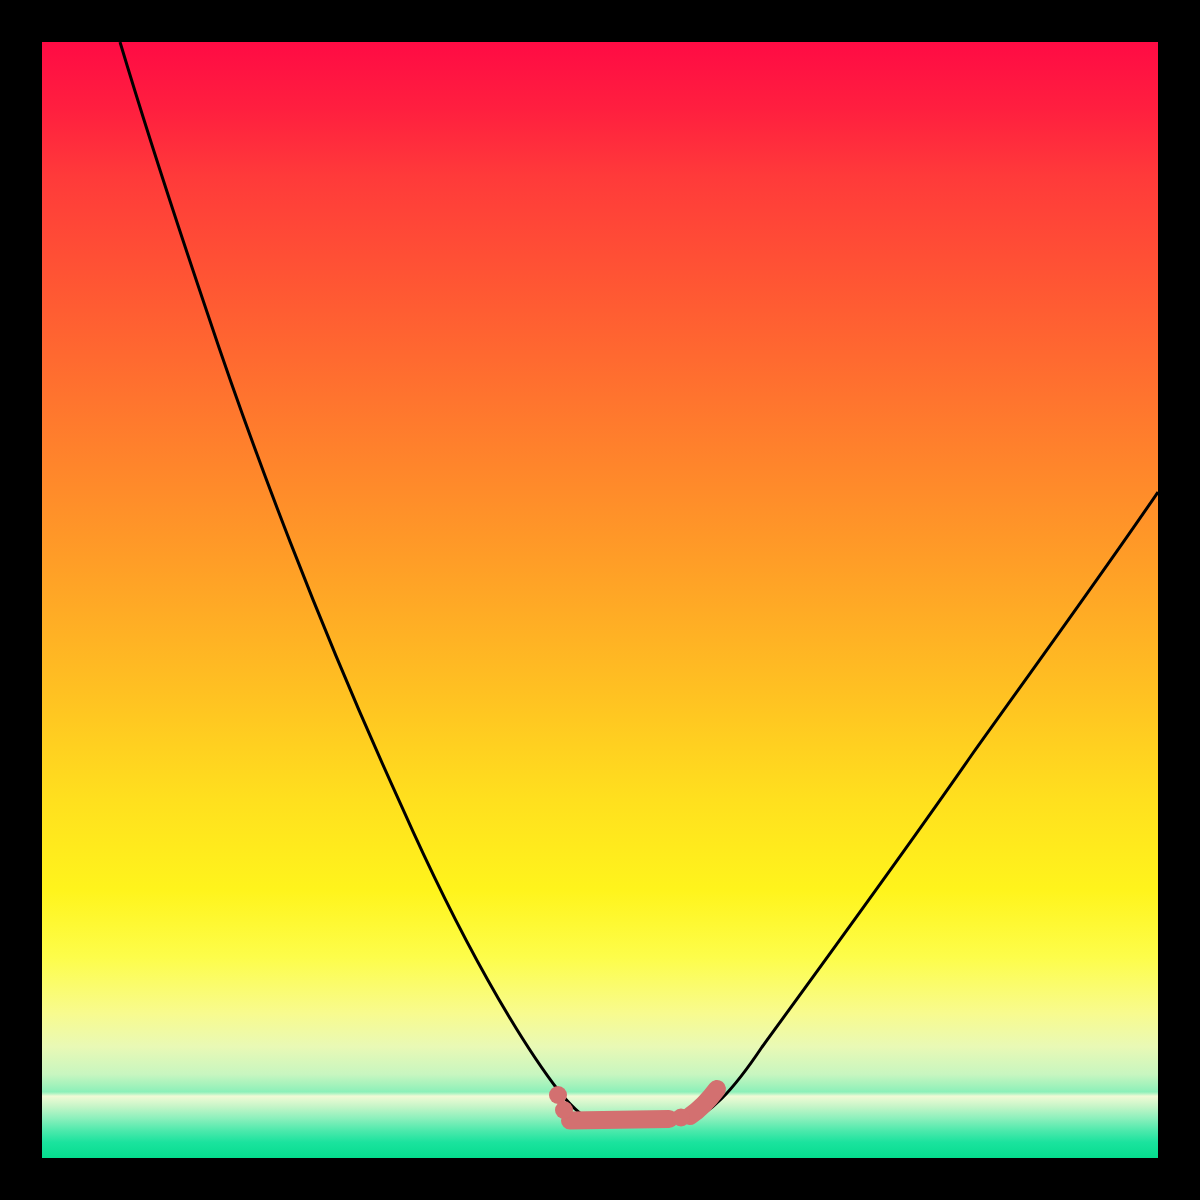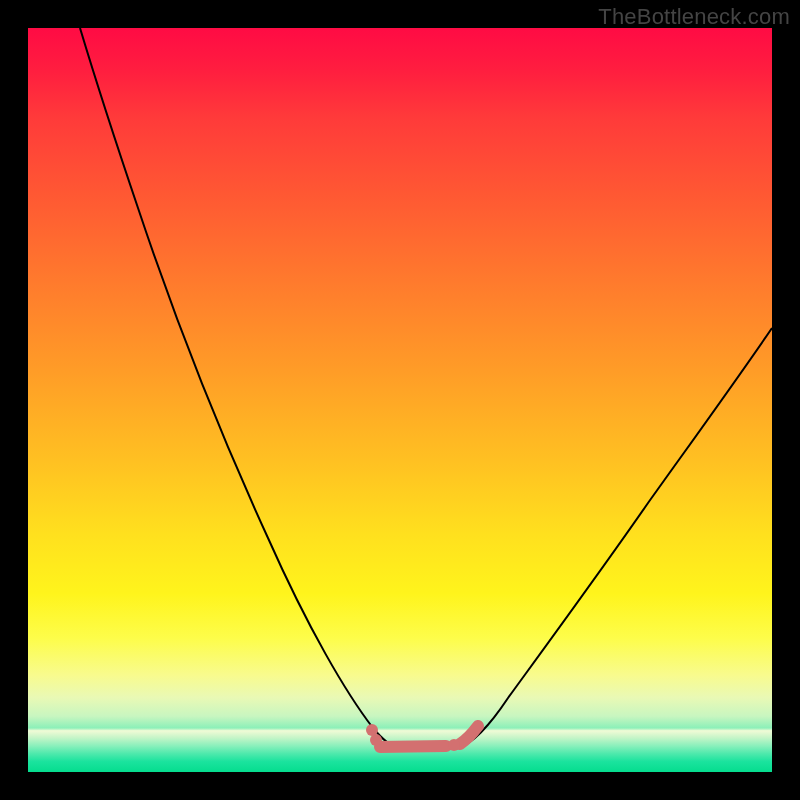--- a/index.html
+++ b/index.html
@@ -97,21 +97,20 @@
   }
   .valley-dot {
     fill: #d37070;
   }
 </style>
 </head>
 <body>
 
 <div class="frame">
 
-  <div class="watermark">TheBottleneck.com</div>
 
   <div class="plot-area">
     <div class="gradient-bg"></div>
     <div class="green-band"></div>
 
     <svg class="curves" viewBox="0 0 744 744" preserveAspectRatio="none">
 
       <path class="thin-curve" d="M 52 0
                C 70 60, 88 115, 110 180
                C 140 270, 185 390, 240 510

